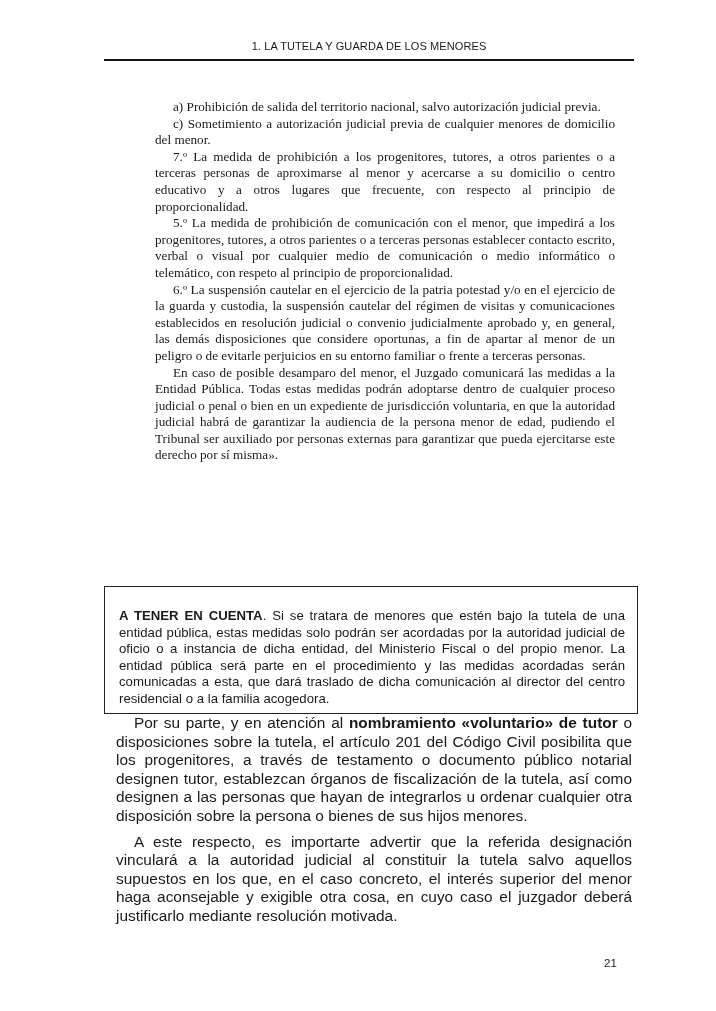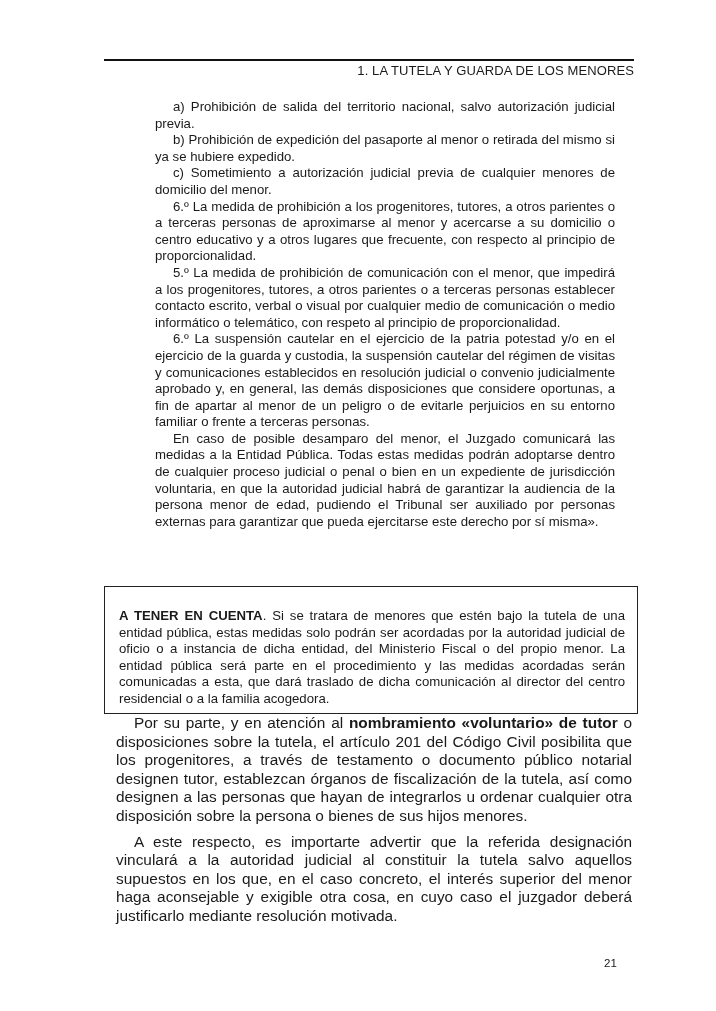--- a/index.html
+++ b/index.html
@@ -1,44 +1,43 @@
 <!DOCTYPE html>
 <html><head>
 <meta charset="utf-8">
 <style>
   html, body { margin: 0; padding: 0; background: #ffffff; }
   body { width: 716px; height: 1011px; position: relative; overflow: hidden;
          font-family: "Liberation Sans", sans-serif; color: #1a1a1a; }
-  .running-header { position: absolute; left: 104px; top: 40px; width: 530px; text-align: right;
-         font-size: 13px; letter-spacing: 0.1px; color: #1a1a1a; margin-top: 23px; }
+  .running-header { position: absolute; left: 104px; top: 40px; width: 530px; text-align: center;
+         font-size: 11px; letter-spacing: 0.1px; color: #1a1a1a; }
   .header-rule { position: absolute; left: 104px; top: 59px; width: 530px; height: 2px; background: #111; }
   .quote { position: absolute; left: 155px; top: 99px; width: 460px; font-size: 13.2px; line-height: 16.6px;
            text-align: justify; }
-  .quote p { margin: 0; text-indent: 18px; }
+  .quote p { margin: 0; text-indent: 18px; font-family: Liberation Serif, serif; }
   .note-box { position: absolute; left: 104px; top: 586px; width: 506px; border: 1.3px solid #222;
               padding: 21px 12px 5px 14px; font-size: 13.2px; line-height: 16.6px; text-align: justify; }
   .note-box p { margin: 0; }
   .note-box b { font-weight: bold; }
   .body-text { position: absolute; left: 104px; top: 714px; width: 528px; font-size: 15.4px; line-height: 18.6px;
                text-align: justify; }
   .body-text p { margin: 0 0 7px 12px; text-indent: 18px; }
   .body-text b { font-weight: bold; }
   .page-number { position: absolute; left: 604px; top: 946px; font-size: 11.5px; margin-top: 11px; }
 </style>
 </head>
 <body>
 
 <div class="running-header">1. LA TUTELA Y GUARDA DE LOS MENORES</div>
 <div class="header-rule"></div>
 
 <div class="quote">
   <p>a) Prohibición de salida del territorio nacional, salvo autorización judicial previa.</p>
-  <p>b) Prohibición de expedición del pasaporte al menor o retirada del mismo si ya se hubiere expedido.</p>
   <p>c) Sometimiento a autorización judicial previa de cualquier menores de domicilio del menor.</p>
-  <p>6.º La medida de prohibición a los progenitores, tutores, a otros parientes o a terceras personas de aproximarse al menor y acercarse a su domicilio o centro educativo y a otros lugares que frecuente, con respecto al principio de proporcionalidad.</p>
+  <p>7.º La medida de prohibición a los progenitores, tutores, a otros parientes o a terceras personas de aproximarse al menor y acercarse a su domicilio o centro educativo y a otros lugares que frecuente, con respecto al principio de proporcionalidad.</p>
   <p>5.º La medida de prohibición de comunicación con el menor, que impedirá a los progenitores, tutores, a otros parientes o a terceras personas establecer contacto escrito, verbal o visual por cualquier medio de comunicación o medio informático o telemático, con respeto al principio de proporcionalidad.</p>
   <p>6.º La suspensión cautelar en el ejercicio de la patria potestad y/o en el ejercicio de la guarda y custodia, la suspensión cautelar del régimen de visitas y comunicaciones establecidos en resolución judicial o convenio judicialmente aprobado y, en general, las demás disposiciones que considere oportunas, a fin de apartar al menor de un peligro o de evitarle perjuicios en su entorno familiar o frente a terceras personas.</p>
   <p>En caso de posible desamparo del menor, el Juzgado comunicará las medidas a la Entidad Pública. Todas estas medidas podrán adoptarse dentro de cualquier proceso judicial o penal o bien en un expediente de jurisdicción voluntaria, en que la autoridad judicial habrá de garantizar la audiencia de la persona menor de edad, pudiendo el Tribunal ser auxiliado por personas externas para garantizar que pueda ejercitarse este derecho por sí misma».</p>
 </div>
 
 <div class="note-box">
   <p><b>A TENER EN CUENTA</b><span>. Si se tratara de menores que estén bajo la tutela de una entidad pública, estas medidas solo podrán ser acordadas por la autoridad judicial de oficio o a instancia de dicha entidad, del Ministerio Fiscal o del propio menor. La entidad pública será parte en el procedimiento y las medidas acordadas serán comunicadas a esta, que dará traslado de dicha comunicación al director del centro residencial o a la familia acogedora.</span></p>
 </div>
 
 <div class="body-text">

